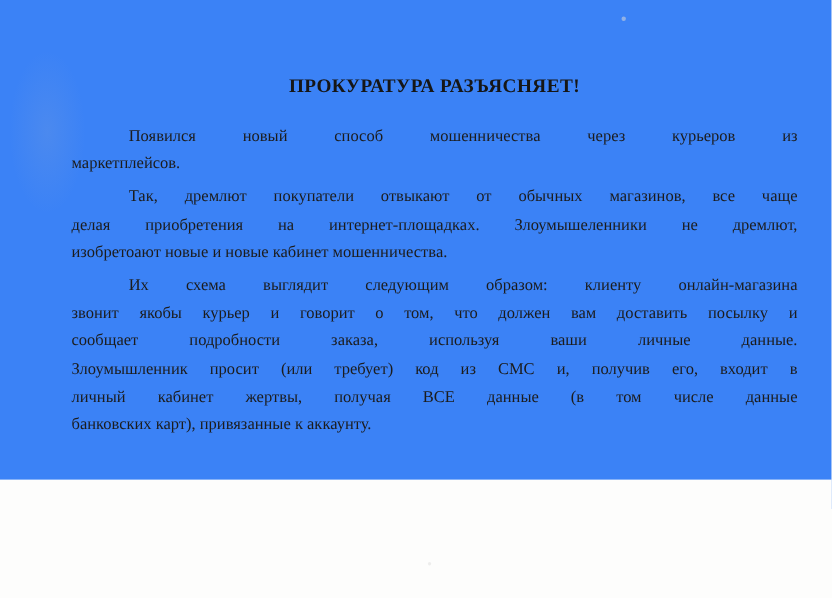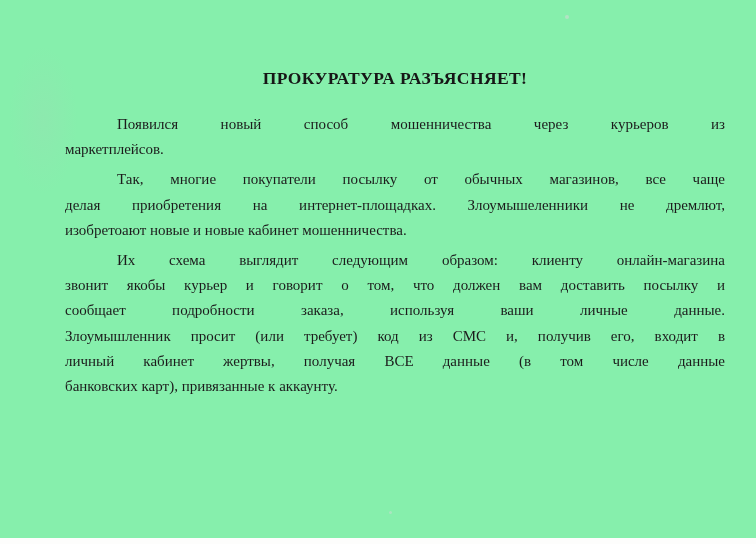--- a/index.html
+++ b/index.html
@@ -4,22 +4,22 @@
 <style>
   * { margin: 0; padding: 0; box-sizing: border-box; }
   html, body {
     width: 756px; height: 544px;
     background: #fdfdfc;
     overflow: hidden;
     font-family: "Liberation Serif", "DejaVu Serif", serif;
   }
   .page {
     position: relative;
-    width: 756px; height: 538px;
-    background: #86efac;
+    width: 756px; height: 436px;
+    background: #3b82f6;
     color: #1b1b1b;
   }
   .content {
     position: absolute;
     left: 65px; top: 66px;
     width: 660px;
   }
   .h-main {
     text-align: center;
     font-weight: bold;
@@ -76,21 +76,21 @@
 
     <div class="h-main">ПРОКУРАТУРА РАЗЪЯСНЯЕТ!</div>
 
 
     <div class="para">
       <div class="line first">Появился новый способ мошенничества через курьеров из</div>
       <div class="line last">маркетплейсов.</div>
     </div>
 
     <div class="para">
-      <div class="line first">Так, многие покупатели посылку от обычных магазинов, все чаще</div>
+      <div class="line first">Так, дремлют покупатели отвыкают от обычных магазинов, все чаще</div>
       <div class="line">делая приобретения на интернет-площадках. Злоумышеленники не дремлют,</div>
       <div class="line last">изобретоают новые и новые кабинет мошенничества.</div>
     </div>
 
     <div class="para">
       <div class="line first">Их схема выглядит следующим образом: клиенту онлайн-магазина</div>
       <div class="line">звонит якобы курьер и говорит о том, что должен вам доставить посылку и</div>
       <div class="line">сообщает подробности заказа, используя ваши личные данные.</div>
       <div class="line">Злоумышленник просит (или требует) код из СМС и, получив его, входит в</div>
       <div class="line">личный кабинет жертвы, получая ВСЕ данные (в том числе данные</div>

